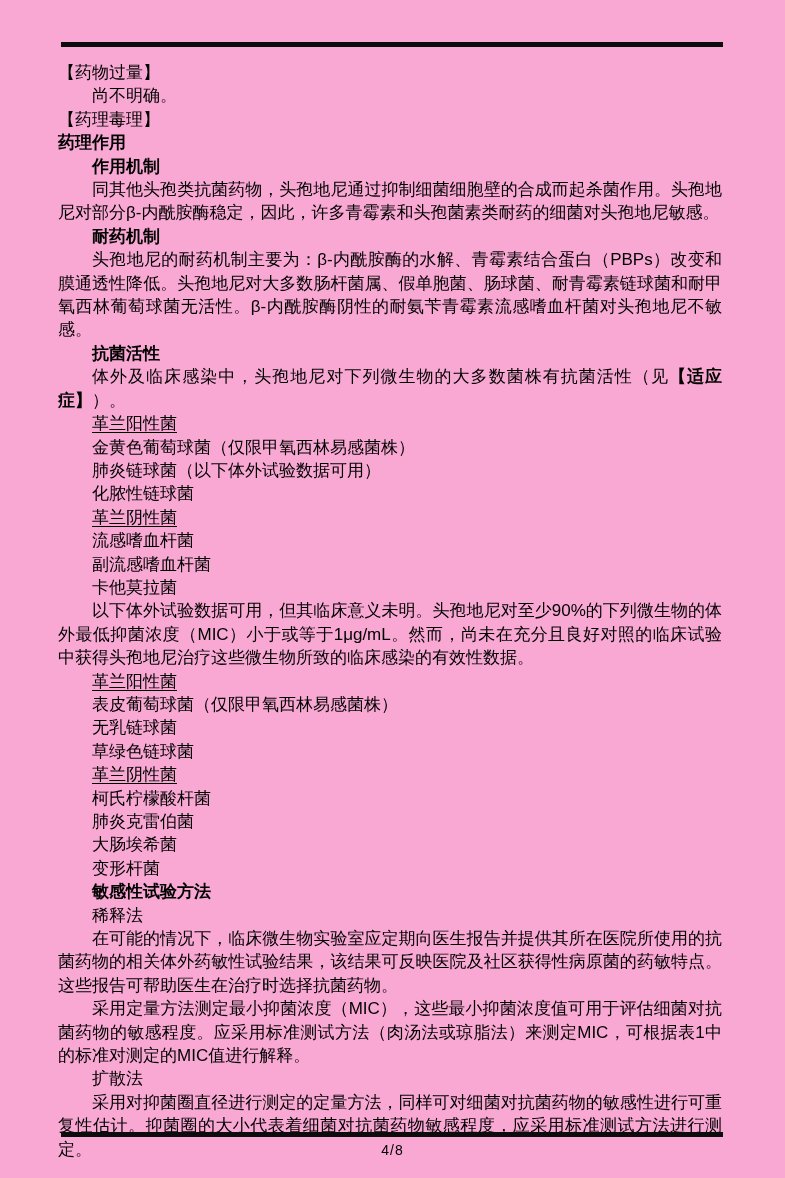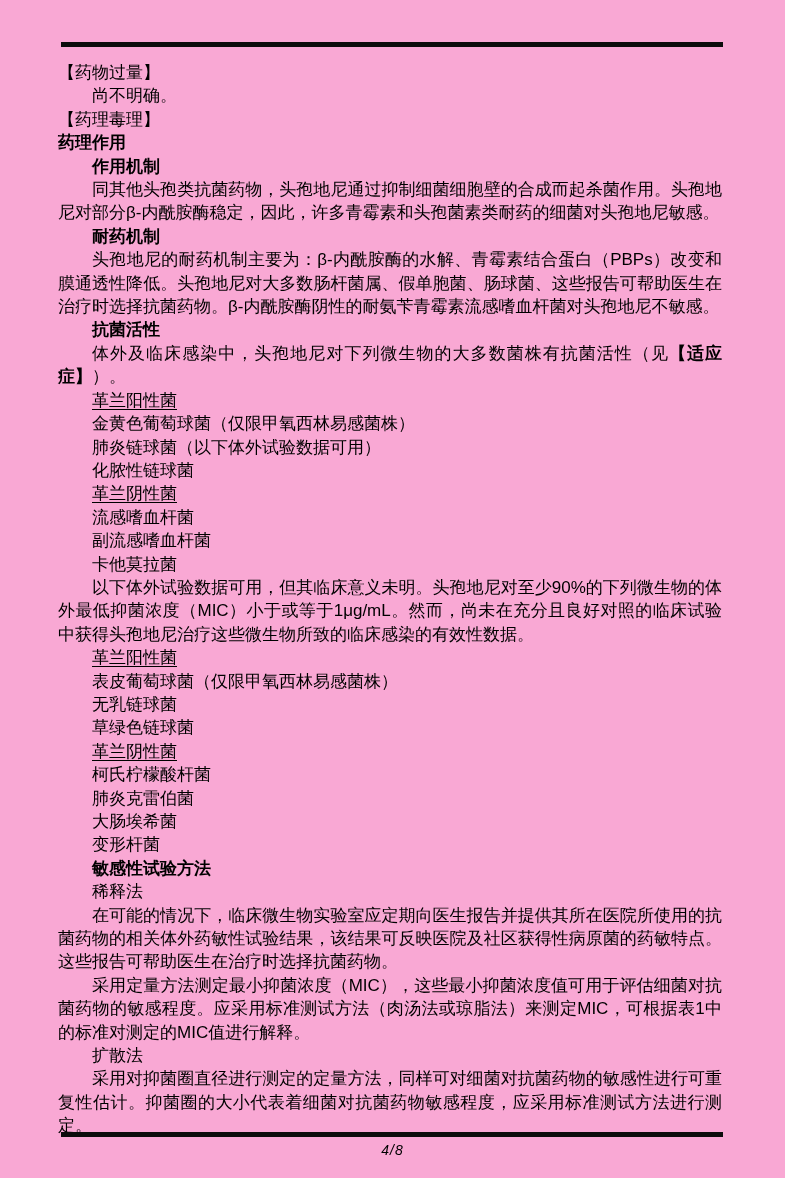--- a/index.html
+++ b/index.html
@@ -37,37 +37,36 @@
   .para .b { font-weight: bold; }
   .u { text-decoration: underline; text-underline-offset: 3px; }
   .page-number {
     position: absolute;
     top: 1142px;
     left: 0;
     width: 785px;
     text-align: center;
     font-size: 14px;
     letter-spacing: 1px;
-    font-style: italic;
   }
 </style>
 </head>
 <body>
 
 <div class="page">
   <div class="rule rule-top"></div>
   <div class="doc" id="doc-blocks">
       <div class="blk section">【药物过量】</div>
       <div class="blk indent">尚不明确。</div>
       <div class="blk section">【药理毒理】</div>
       <div class="blk bold">药理作用</div>
       <div class="blk bold indent">作用机制</div>
       <div class="blk para"><span>同其他头孢类抗菌药物，头孢地尼通过抑制细菌细胞壁的合成而起杀菌作用。头孢地尼对部分β-内酰胺酶稳定，因此，许多青霉素和头孢菌素类耐药的细菌对头孢地尼敏感。</span></div>
       <div class="blk bold indent">耐药机制</div>
-      <div class="blk para"><span>头孢地尼的耐药机制主要为：β-内酰胺酶的水解、青霉素结合蛋白（PBPs）改变和膜通透性降低。头孢地尼对大多数肠杆菌属、假单胞菌、肠球菌、这些报告可帮助医生在治疗时选择抗菌药物。β-内酰胺酶阴性的耐氨苄青霉素流感嗜血杆菌对头孢地尼不敏感。</span></div>
+      <div class="blk para"><span>头孢地尼的耐药机制主要为：β-内酰胺酶的水解、青霉素结合蛋白（PBPs）改变和膜通透性降低。头孢地尼对大多数肠杆菌属、假单胞菌、肠球菌、耐青霉素链球菌和耐甲氧西林葡萄球菌无活性。β-内酰胺酶阴性的耐氨苄青霉素流感嗜血杆菌对头孢地尼不敏感。</span></div>
       <div class="blk bold indent">抗菌活性</div>
       <div class="blk para"><span>体外及临床感染中，头孢地尼对下列微生物的大多数菌株有抗菌活性（见</span><span class="b">【适应症】</span><span>）。</span></div>
       <div class="blk indent"><span class="u">革兰阳性菌</span></div>
       <div class="blk indent">金黄色葡萄球菌（仅限甲氧西林易感菌株）</div>
       <div class="blk indent">肺炎链球菌（以下体外试验数据可用）</div>
       <div class="blk indent">化脓性链球菌</div>
       <div class="blk indent"><span class="u">革兰阴性菌</span></div>
       <div class="blk indent">流感嗜血杆菌</div>
       <div class="blk indent">副流感嗜血杆菌</div>
       <div class="blk indent">卡他莫拉菌</div>

